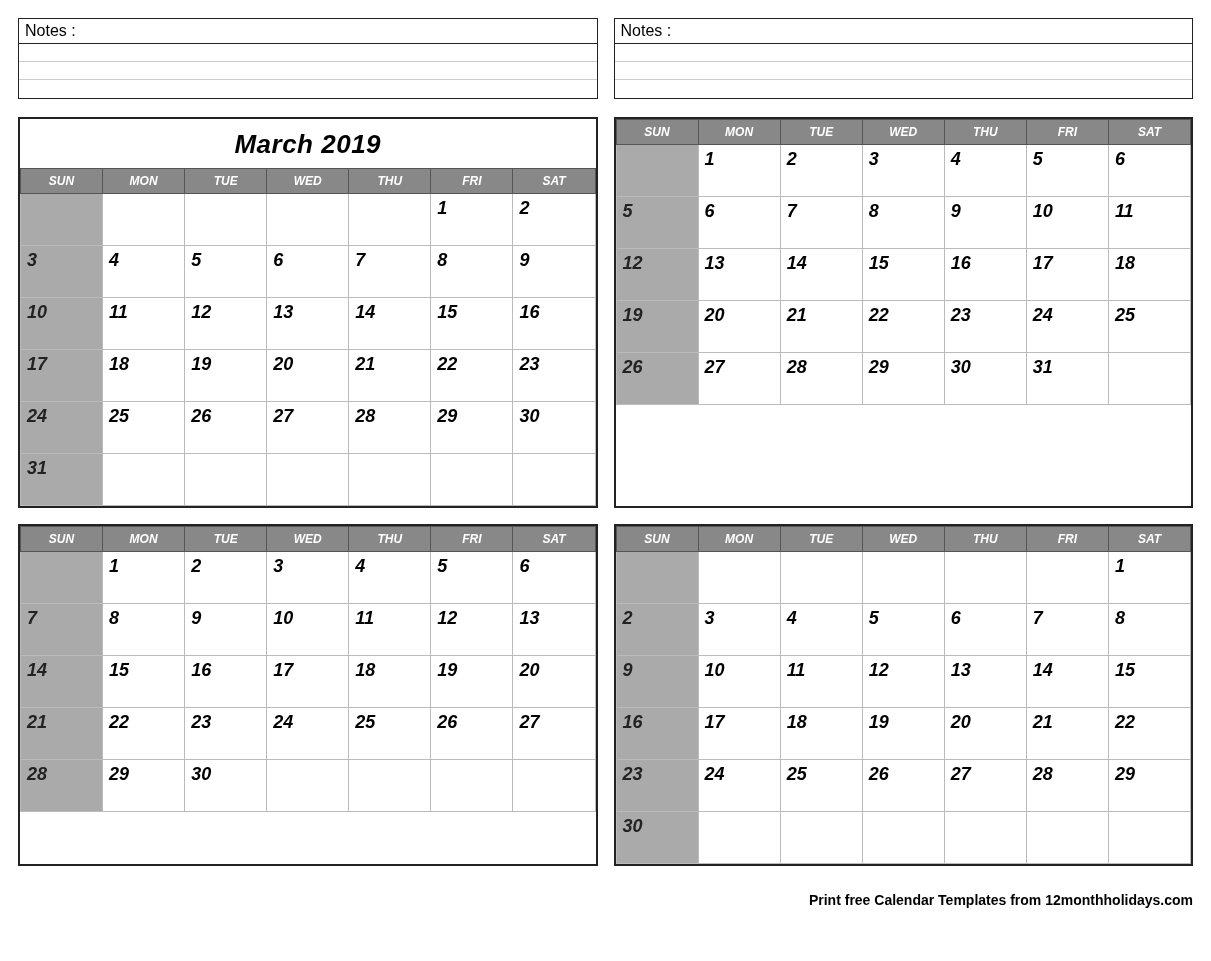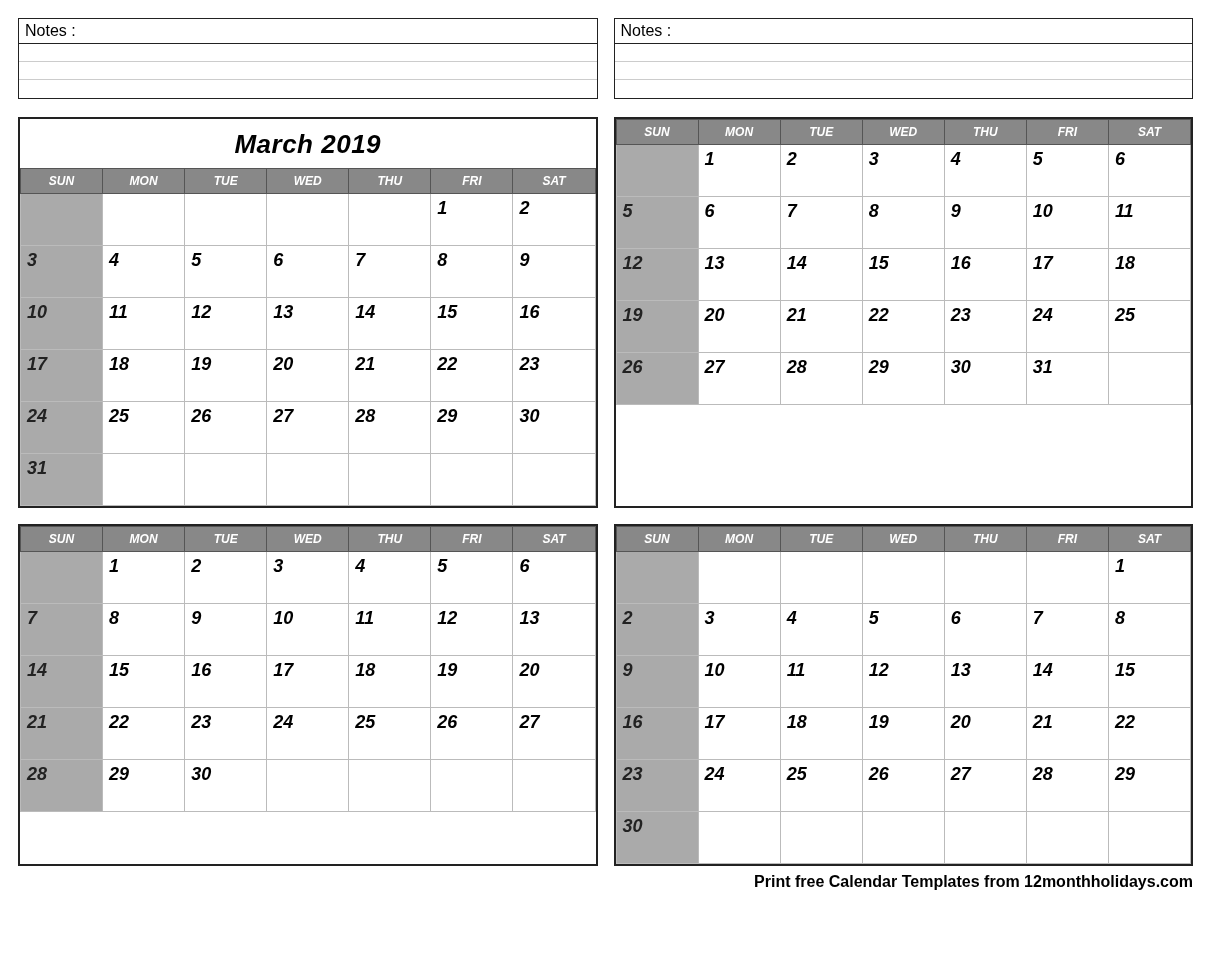--- a/index.html
+++ b/index.html
@@ -76,22 +76,22 @@
     }
     .cal-table tbody tr td.empty {
       background: #fff;
     }
     .cal-table tbody tr td.empty.sun-col {
       background: #aaa;
     }
 
     .footer {
       text-align: right;
-      font-size: 16px;
-      margin-top: 7px;
+      font-size: 14px;
+      margin-top: 26px;
       color: #333;
     }
     .footer span {
       font-weight: bold;
       color: #000;
     }
   </style>
 </head>
 <body>
 

